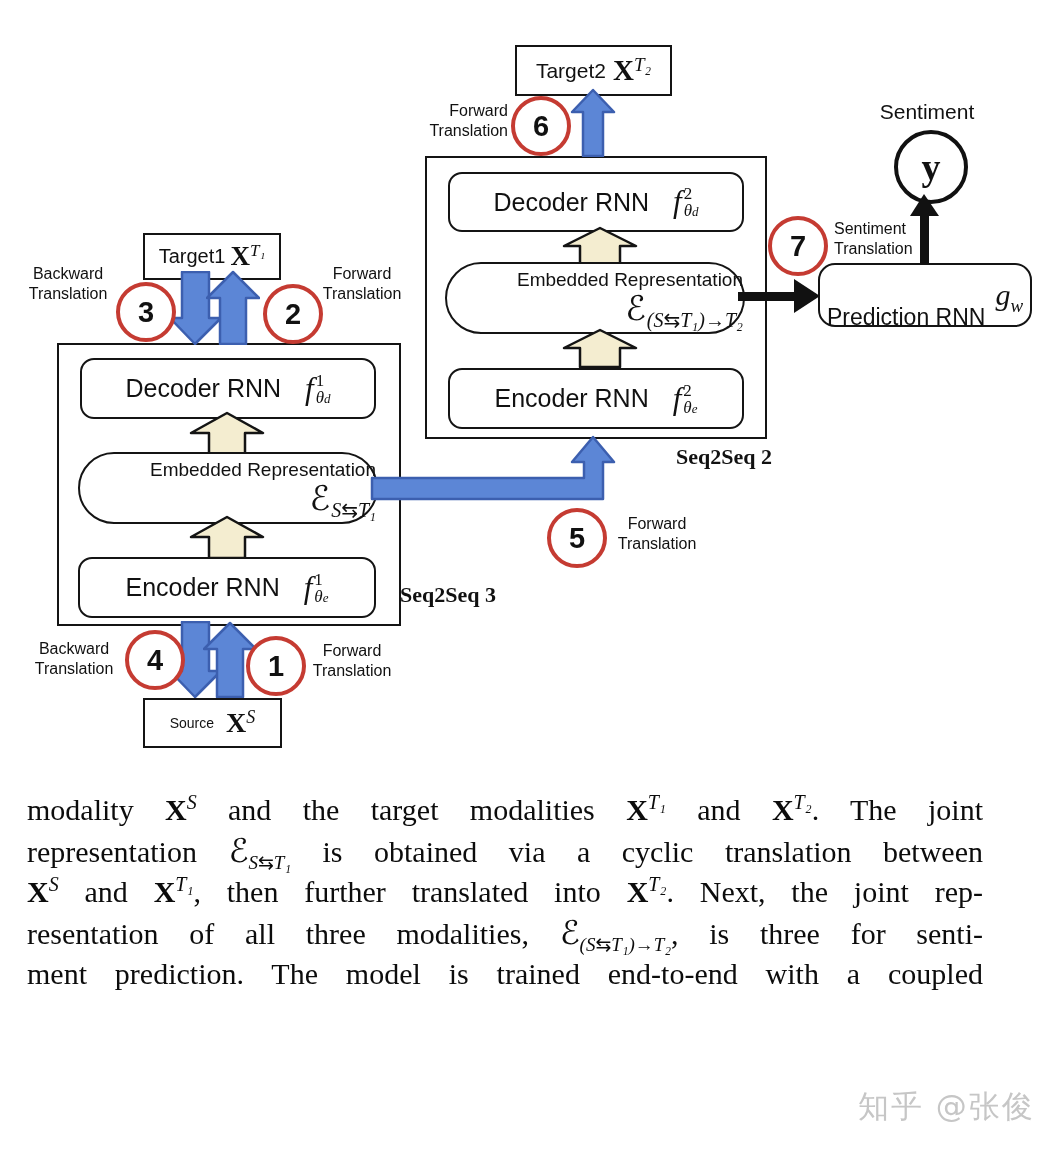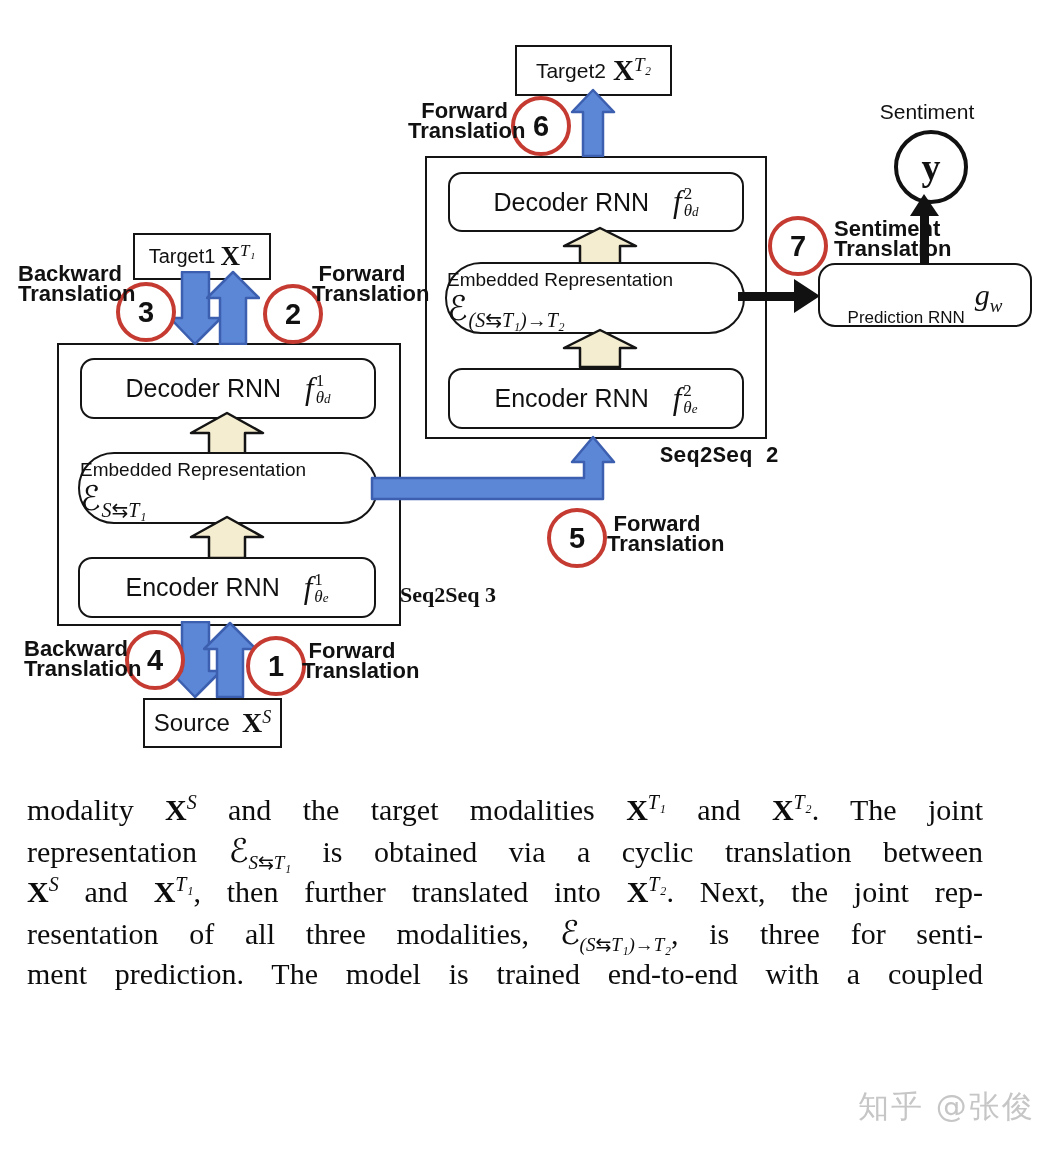--- a/index.html
+++ b/index.html
@@ -4,51 +4,51 @@
 <style>
   html,body{margin:0;padding:0;background:#fff;}
   .stage{position:relative;width:1050px;height:1152px;background:#fff;overflow:hidden;
          font-family:"Liberation Sans",sans-serif;color:var(--ink,#111);}
   
   .outer{position:absolute;background:#fff;border:2px solid #141414;}
   .sqbox{position:absolute;background:#fff;border:2px solid #141414;display:flex;align-items:center;justify-content:center;}
   .rbox{position:absolute;background:#fff;border:2px solid #141414;border-radius:14px;
         display:flex;align-items:center;justify-content:center;gap:24px;}
   .oval{position:absolute;background:#fff;border:2px solid #141414;border-radius:999px;
-        display:flex;flex-direction:column;align-items:flex-start;justify-content:center;line-height:1.05;}
+        display:flex;flex-direction:column;align-items:flex-end;justify-content:center;line-height:1.05;}
   .asvg{position:absolute;}
   .bluep{fill:var(--arrow-blue,#5c86d6);stroke:var(--arrow-blue-border,#3c5faf);stroke-width:2.5;stroke-linejoin:round;}
   .creamp{fill:var(--block-cream,#f4edd0);stroke:#141414;stroke-width:2.5;stroke-linejoin:round;}
   .blackp{fill:#111;}
   
   .r-label{font-size:25px;}
   .o-label{font-size:19px;}
   .o-math{display:flex;align-items:baseline;margin-top:1px;}
   .escr{font-size:34px;font-family:"DejaVu Serif","DejaVu Sans",serif;}
   .esub{font-size:20px;font-style:italic;font-family:"Liberation Serif","DejaVu Sans",serif;position:relative;top:7px;margin-left:1px;}
   .fml{display:inline-flex;align-items:center;font-family:"Liberation Serif",serif;}
   .fvar{font-style:italic;font-size:31px;}
   .fss{display:inline-flex;flex-direction:column;line-height:1.0;margin-left:2px;font-size:17px;}
   .fsub{font-style:italic;}
   .fidx{font-size:13px;}
   .t-prefix{font-size:21px;margin-right:7px;}
   .xv{font-family:"Liberation Serif",serif;font-weight:bold;font-size:29px;}
   .xsup{font-size:19px;font-style:italic;font-family:"Liberation Serif","DejaVu Sans",serif;position:relative;top:-9px;}
   .stepc{position:absolute;width:52px;height:52px;border:4px solid var(--circle-red,#c53b32);border-radius:50%;
          background:#fff;display:flex;align-items:center;justify-content:center;font-weight:bold;font-size:29px;}
-  .steplbl{position:absolute;font-weight:bold;font-size:22px;line-height:20px;}
+  .steplbl{position:absolute;font-weight:normal;font-size:16px;line-height:20px;}
   .t-c{text-align:center}.t-r{text-align:right}.t-l{text-align:left}
   .tagl{position:absolute;font-family:"Liberation Serif",serif;font-weight:bold;font-size:22px;}
   .ycir{position:absolute;width:66px;height:66px;border:4px solid #111;border-radius:50%;background:#fff;
         display:flex;align-items:center;justify-content:center;}
   .yv{font-family:"Liberation Serif",serif;font-weight:bold;font-size:38px;}
   .sent{position:absolute;font-size:21px;text-align:center;}
   .gvar{font-style:italic;font-size:30px;font-family:"Liberation Serif",serif;}
   .gsub{font-style:italic;font-size:19px;font-family:"Liberation Serif",serif;position:relative;top:7px;}
-  .p-label{font-size:17px;margin-top:45px;}
+  .p-label{font-size:23px;margin-top:45px;}
   
   .caption{position:absolute;left:27px;top:789px;width:956px;
            font-family:"Liberation Serif","DejaVu Serif",serif;font-size:30px;color:#0c0c0c;}
   .cap-line{height:41px;line-height:41px;}
   .just{text-align:justify;text-align-last:justify;}
   .caption sup,.caption sub{line-height:0;}
   .cap-x{font-weight:bold;}
   .cap-sup{font-size:20px;font-style:italic;font-family:"Liberation Serif","DejaVu Sans",serif;}
   .cap-e{font-size:33px;font-family:"DejaVu Serif","DejaVu Sans",serif;}
   .cap-sub{font-size:19px;font-style:italic;font-family:"Liberation Serif","DejaVu Sans",serif;}
@@ -136,34 +136,34 @@
     <span class="r-label">Encoder RNN</span>
     <span class="fml">
         <span class="fvar">f</span>
         <span class="fss">
           <span class="fsup">2</span>
           <span class="fsub"><span>θ</span><span class="fidx">e</span></span>
         </span>
       </span>
   </div>
 
-  <div class="tagl" style="left:660px;top:444px;font-family:Liberation Mono, monospace;">Seq2Seq 2</div>
+  <div class="tagl" style="left:676px;top:444px;">Seq2Seq 2</div>
 
   <div class="sqbox" style="left:515px;top:45px;width:153px;height:47px;">
     <span class="t-prefix">Target2</span>
     <span><span class="xv">X</span><span class="xsup">T₂</span></span>
   </div>
 
-  <div class="sqbox" style="left:133px;top:233px;width:134px;height:43px;">
+  <div class="sqbox" style="left:143px;top:233px;width:134px;height:43px;">
     <span class="t-prefix" style="font-size:20px;margin-right:5px;">Target1</span>
     <span><span class="xv" style="font-size:27px;">X</span><span class="xsup" style="font-size:17px;">T₁</span></span>
   </div>
 
   <div class="sqbox" style="left:143px;top:698px;width:135px;height:46px;">
-    <span class="t-prefix" style="font-size:24px;margin-right:12px;">Source</span>
+    <span class="t-prefix" style="font-size:14px;margin-right:12px;">Source</span>
     <span><span class="xv" style="font-size:28px;">X</span><span class="xsup" style="font-size:18px;">S</span></span>
   </div>
 
   <div class="sent" style="left:857px;top:100px;width:140px;">Sentiment</div>
   <div class="ycir" style="left:894px;top:130px;">
     <span class="yv">y</span>
   </div>
 
   <div class="rbox" style="left:818px;top:263px;width:210px;height:60px;gap:10px;border-radius:17px;">
     <span class="p-label">Prediction RNN</span>

